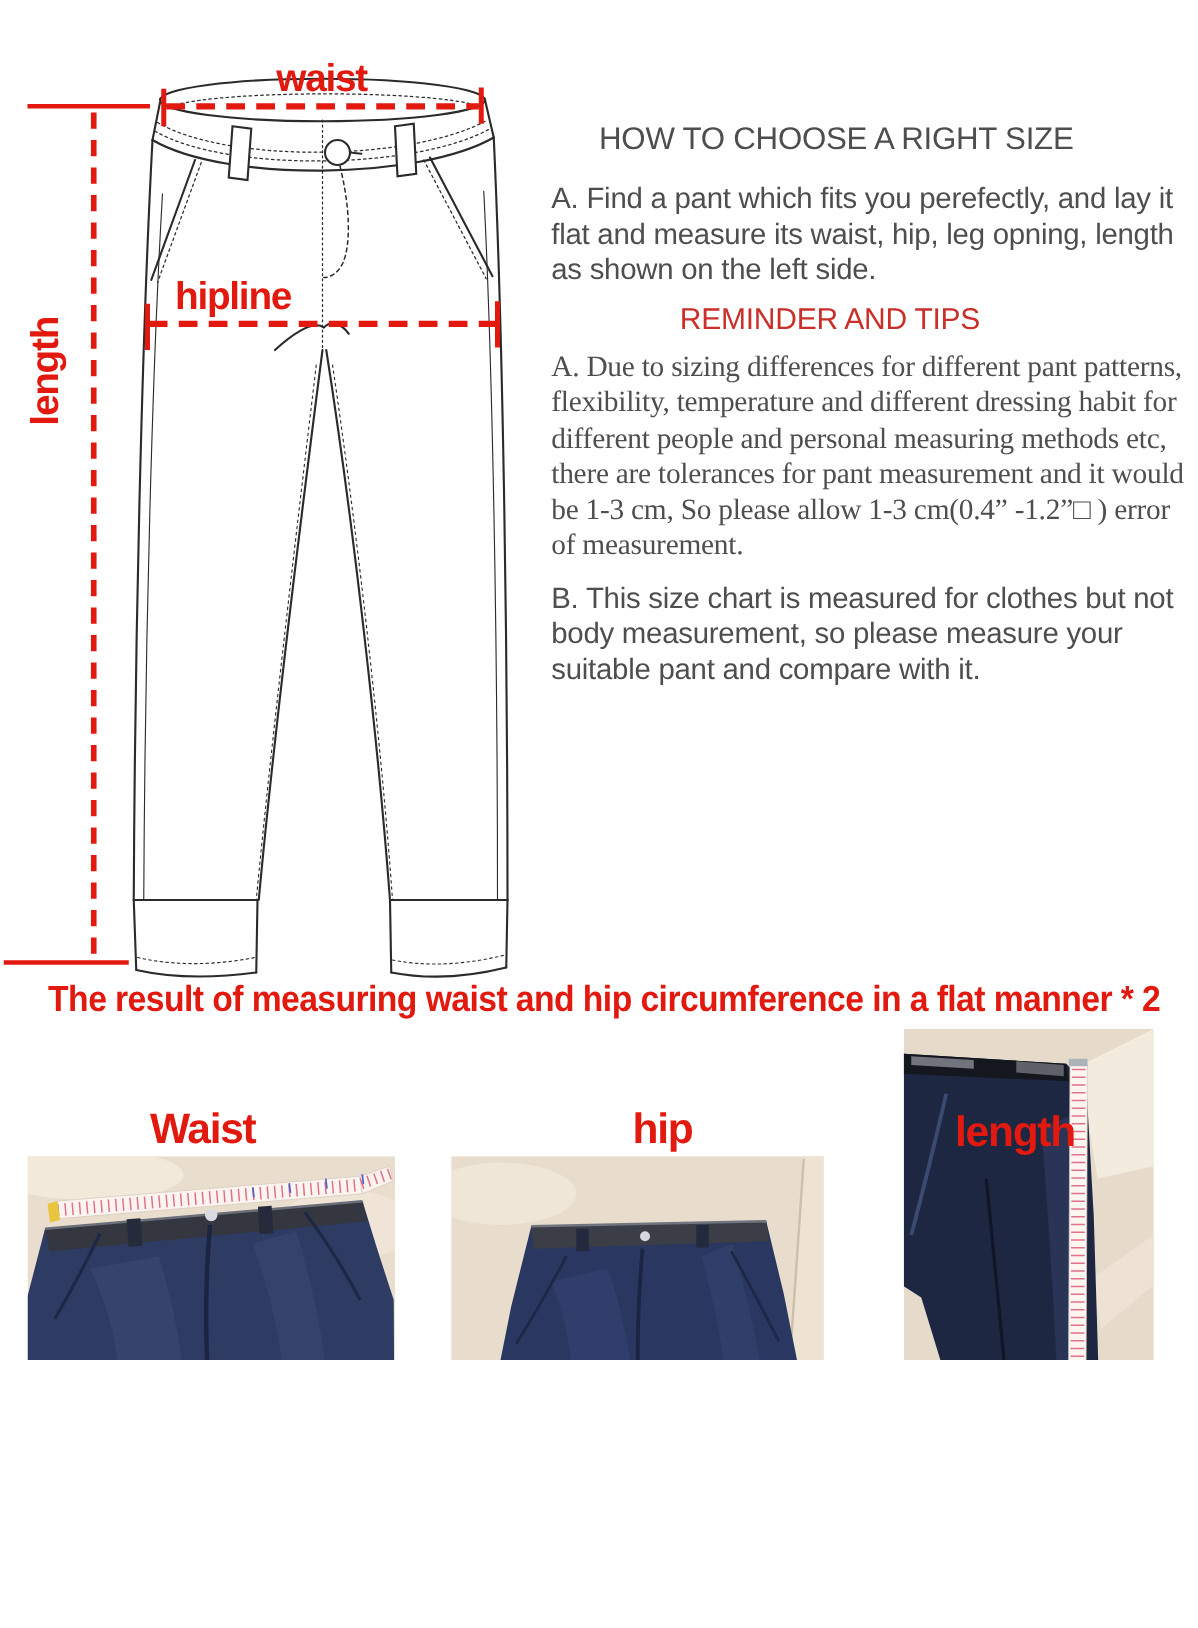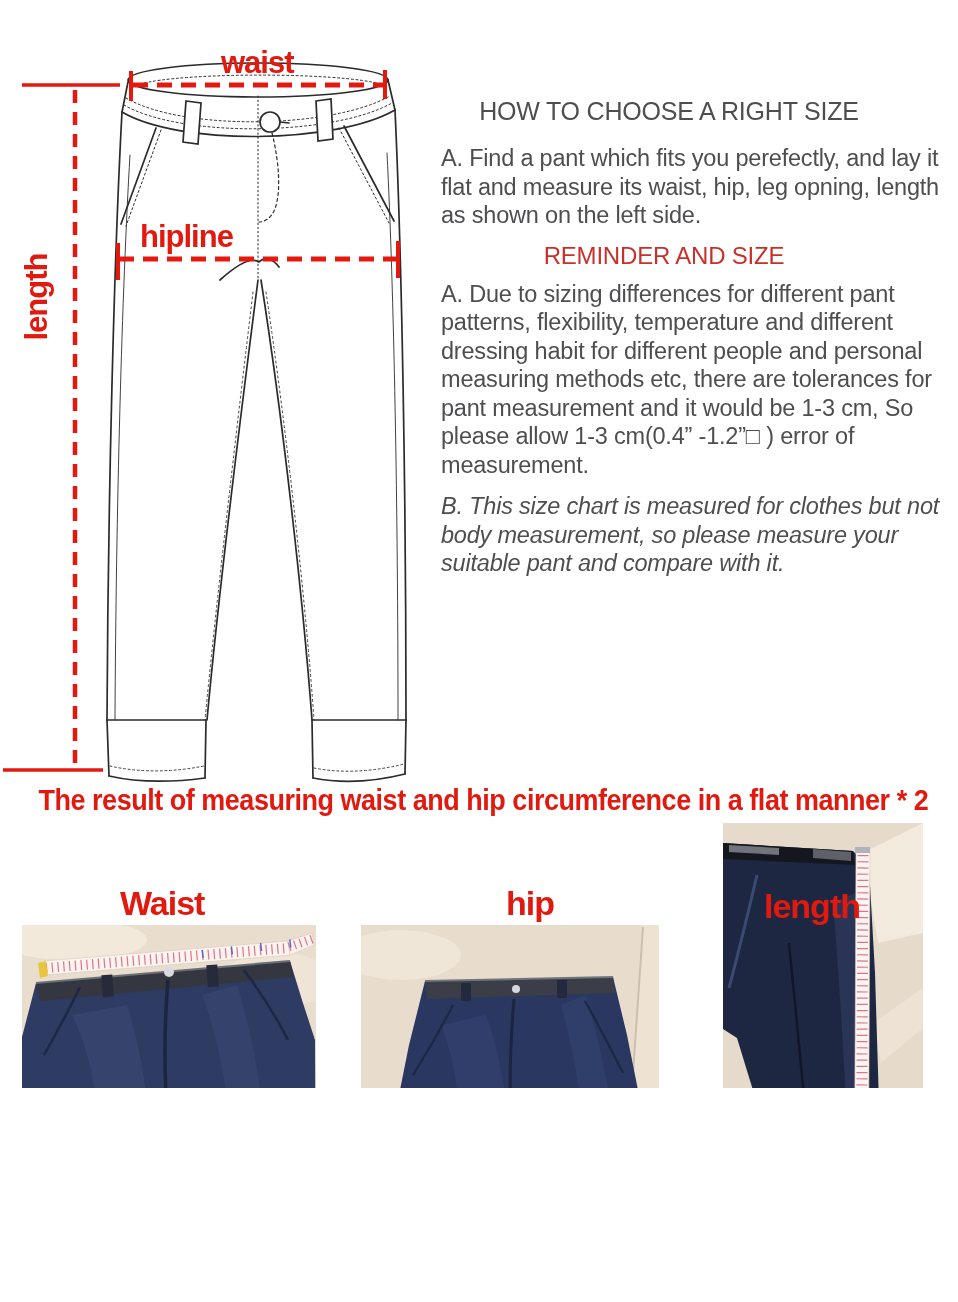--- a/index.html
+++ b/index.html
@@ -11,22 +11,22 @@
   
   .col{position:absolute;left:441px;top:96px;width:516px;color:#4e4e50;
        font-size:23.5px;line-height:28.5px;letter-spacing:-0.2px;}
   .col h1{margin:0;font-size:25px;line-height:30px;font-weight:400;color:#4e4e50;
           text-align:center;padding-right:60px;}
   .col h2{margin:12px 0 0 0;font-size:24px;line-height:28px;font-weight:400;color:#c9302a;
           text-align:center;padding-right:70px;}
   .col p{margin:0;}
   .p-a{margin-top:18px !important;}
   .p-b{margin-top:16px !important;}
-  .p-ta{margin-top:10px !important;}
-  .p-tb{margin-top:13px !important;font-style:italic;}
+  .p-ta{margin-top:10px !important;font-family:Liberation Serif, serif;}
+  .p-tb{margin-top:13px !important;}
 
   
   .redlab{position:absolute;color:#e2190f;font-weight:700;letter-spacing:-1px;}
   .diag-lab{font-size:31px;line-height:31px;}
   .photo-lab{font-size:34px;line-height:34px;}
   .len-wrap{position:absolute;left:12px;top:249px;width:48px;height:96px;
             display:flex;align-items:center;justify-content:center;}
   .len-wrap span{transform:rotate(-90deg);white-space:nowrap;
                  color:#e2190f;font-weight:700;font-size:31px;letter-spacing:-1px;}
 
@@ -100,21 +100,21 @@
 
   <span class="redlab diag-lab" style="left:221px;top:47px">waist</span>
   <span class="redlab diag-lab" style="left:140px;top:221px">hipline</span>
   <div class="len-wrap">
     <span>length</span>
   </div>
 
   <div class="col">
     <h1>HOW TO CHOOSE A RIGHT SIZE</h1>
     <p class="p-a">A. Find a pant which fits you perefectly, and lay it flat and measure its waist, hip, leg opning, length as shown on the left side.</p>
-    <h2>REMINDER AND SIZE</h2>
+    <h2>REMINDER AND TIPS</h2>
     <p class="p-ta">A. Due to sizing differences for different pant patterns, flexibility, temperature and different dressing habit for different people and personal measuring methods etc, there are tolerances for pant measurement and it would be 1-3 cm, So please allow 1-3 cm(0.4” -1.2”□ ) error of measurement.</p>
     <p class="p-tb">B. This size chart is measured for clothes but not body measurement, so please measure your suitable pant and compare with it.</p>
   </div>
 
   <div class="banner">
     <span>The result of measuring waist and hip circumference in a flat manner * 2</span>
   </div>
 
   <svg class="abs" style="left:22px;top:925px" width="294" height="322" viewBox="0 0 294 322">
     <rect width="294" height="322" fill="#e9ddcd"></rect>

